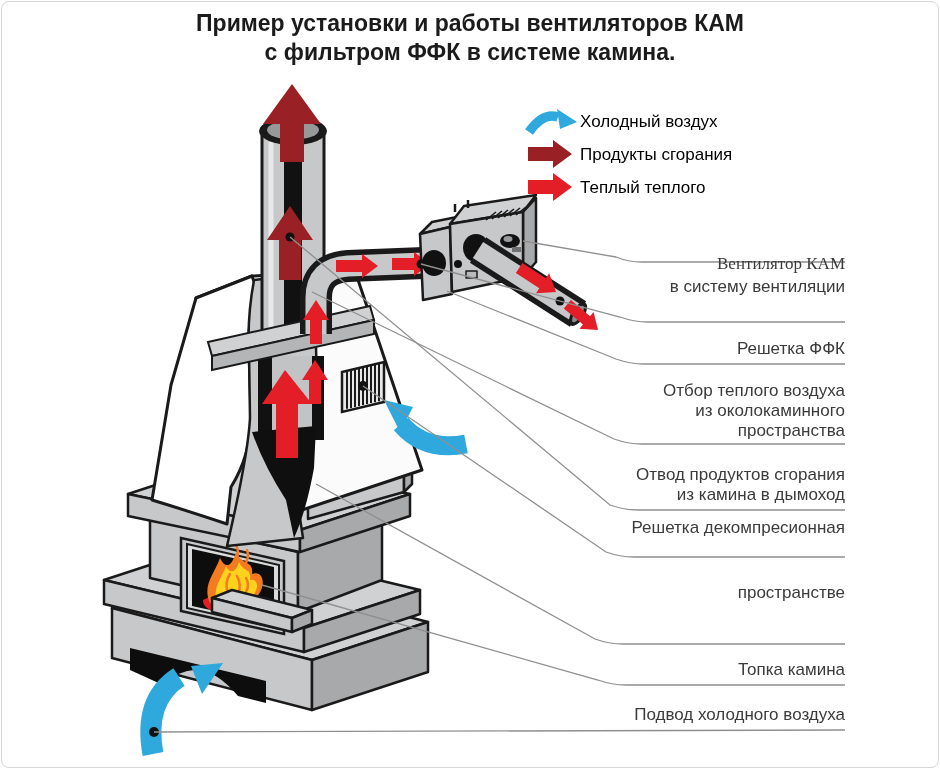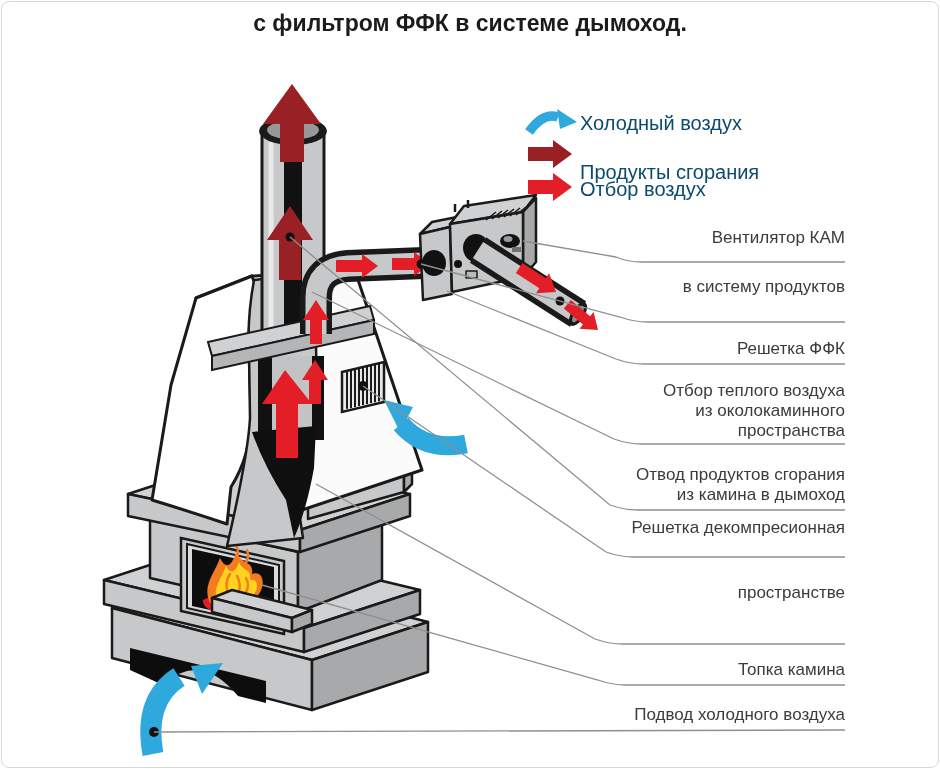--- a/index.html
+++ b/index.html
@@ -3,36 +3,37 @@
 <meta charset="utf-8">
 <style>
   html,body{margin:0;padding:0;background:#ffffff;}
   body{width:940px;height:769px;position:relative;overflow:hidden;
        font-family:"Liberation Sans",sans-serif;}
   .frame{position:absolute;inset:1px;border:1px solid #d7d7d7;border-radius:8px;pointer-events:none;}
   .title{position:absolute;top:9px;left:0;right:0;text-align:center;
          font-weight:bold;font-size:23px;line-height:29px;color:#1b1b1b;}
   .title .t-line{display:block;}
   svg.diagram{position:absolute;left:0;top:0;}
-  .legend-label{position:absolute;left:580px;font-size:20px;color:#0c4a6e;white-space:nowrap;}
-  .ll-0{top:112px;} .ll-1{top:145px;margin-top:16px;} .ll-2{top:178px;}
+  .legend-label{position:absolute;left:580px;font-size:17px;color:#000000;white-space:nowrap;}
+  .ll-0{top:112px;} .ll-1{top:145px;} .ll-2{top:178px;}
   .callout{position:absolute;right:95px;width:300px;text-align:right;
            font-size:17px;line-height:20px;color:#3b3b3b;}
   .callout .ln{display:block;}
-  .co-0{top:228px;} .co-1{top:277px;} .co-2{top:339px;} .co-3{top:381px;}
+  .co-0{top:254px;font-family:Liberation Serif, serif;} .co-1{top:277px;} .co-2{top:339px;} .co-3{top:381px;}
   .co-4{top:465px;} .co-5{top:518px;} .co-6{top:583px;} .co-7{top:660px;}
   .co-8{top:705px;}
 </style>
 </head>
 <body>
 
 <div class="frame"></div>
 
 <div class="title">
-  <span class="t-line">с фильтром ФФК в системе дымоход.</span>
+  <span class="t-line">Пример установки и работы вентиляторов КАМ</span>
+  <span class="t-line">с фильтром ФФК в системе камина.</span>
 </div>
 
 <svg class="diagram" width="940" height="769" viewBox="0 0 940 769">
 
   <g stroke="var(--outline)" stroke-width="2.5" stroke-linejoin="round">
 
     <polygon points="112,608 228,570 428,622 312,660" fill="var(--body_gray_top)"></polygon>
     <polygon points="112,608 312,660 312,710 112,658" fill="var(--body_gray)"></polygon>
     <polygon points="312,660 428,622 428,672 312,710" fill="var(--body_gray_side)"></polygon>
 
@@ -225,27 +226,27 @@
     <path d="M290,237 L610,505 Q624,510 638,510 L845,510"></path>
     <path d="M363,386 L606,552 Q620,557 634,557 L845,557"></path>
     <path d="M316,484 L595,639 Q609,644 623,644 L845,644"></path>
     <path d="M262,585 L598,680 Q612,685 626,685 L845,685"></path>
     <path d="M154,732 L845,730"></path>
   </g>
 </svg>
 
 <div class="legend-label ll-0">Холодный воздух</div>
 <div class="legend-label ll-1">Продукты сгорания</div>
-<div class="legend-label ll-2">Отбор воздух</div>
+<div class="legend-label ll-2">Теплый теплого</div>
 
 <div class="callout co-0">
   <span class="ln">Вентилятор КАМ</span>
 </div>
 <div class="callout co-1">
-  <span class="ln">в систему продуктов</span>
+  <span class="ln">в систему вентиляции</span>
 </div>
 <div class="callout co-2">
   <span class="ln">Решетка ФФК</span>
 </div>
 <div class="callout co-3">
   <span class="ln">Отбор теплого воздуха</span>
   <span class="ln">из околокаминного</span>
   <span class="ln">пространства</span>
 </div>
 <div class="callout co-4">

